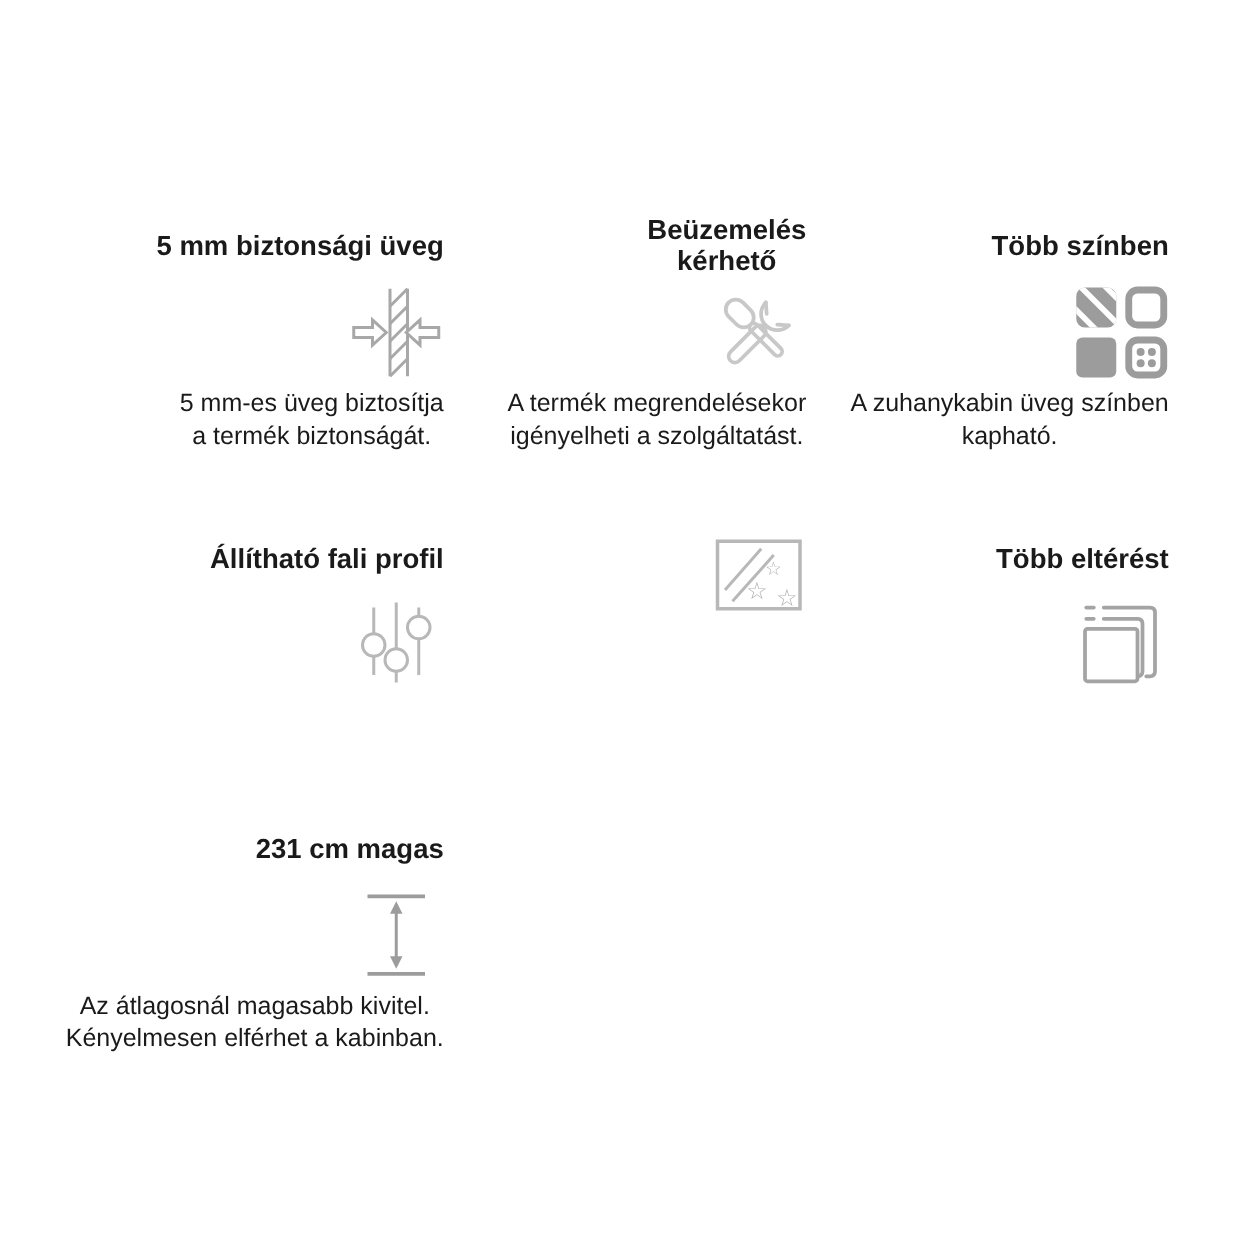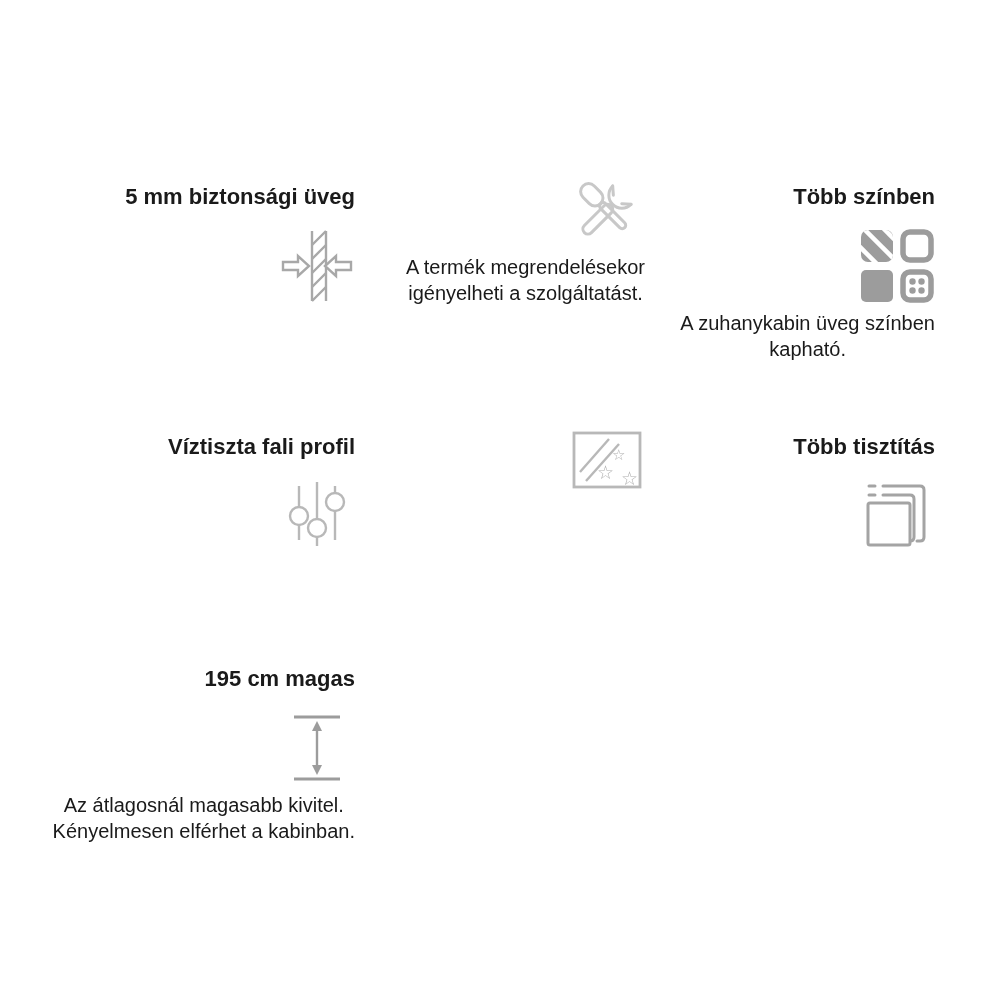--- a/index.html
+++ b/index.html
@@ -41,23 +41,27 @@
           <line x1="33" y1="17" x2="47" y2="3"></line>
           <line x1="33" y1="31" x2="47" y2="17"></line>
           <line x1="33" y1="45" x2="47" y2="31"></line>
           <line x1="33" y1="59" x2="47" y2="45"></line>
           <line x1="33" y1="73" x2="47" y2="59"></line>
           <polygon points="4,34 19,34 19,28 30,38 19,48 19,42 4,42" fill="#ffffff"></polygon>
           <polygon points="72,34 57,34 57,28 46,38 57,48 57,42 72,42" fill="#ffffff"></polygon>
         </g>
       </svg>
     </div>
+    <p class="feature-desc">5 mm-es üveg biztosítja
+a termék biztonságát.</p>
   </section>
 
   <section class="feature">
+    <h3 class="feature-title">Beüzemelés
+kérhető</h3>
     <div class="feature-icon">
       <svg width="76" height="76" viewBox="0 0 76 76" aria-hidden="true">
         <g stroke="#c8c8c8" stroke-width="3" fill="none" stroke-linecap="round" stroke-linejoin="round">
           <g transform="rotate(45 38 38)">
             <rect x="4" y="30" width="25" height="16" rx="8"></rect>
             <rect x="29" y="34.5" width="34" height="7" rx="3.5"></rect>
           </g>
           <g transform="rotate(-45 38 38)">
             <rect x="6" y="33" width="38" height="10" rx="5"></rect>
             <path d="M 59 25 A 13 13 0 1 0 59 51"></path>
@@ -94,21 +98,21 @@
         <circle cx="62.5" cy="53.5" r="3.2" fill="#9c9c9c"></circle>
         <circle cx="53.5" cy="62.5" r="3.2" fill="#9c9c9c"></circle>
         <circle cx="62.5" cy="62.5" r="3.2" fill="#9c9c9c"></circle>
       </svg>
     </div>
     <p class="feature-desc">A zuhanykabin üveg színben
 kapható.</p>
   </section>
 
   <section class="feature">
-    <h3 class="feature-title">Víztiszta fali profil</h3>
+    <h3 class="feature-title">Állítható fali profil</h3>
     <div class="feature-icon">
       <svg width="76" height="76" viewBox="0 0 76 76" aria-hidden="true">
         <g stroke="#b8b8b8" stroke-width="2.4" fill="none">
           <line x1="20" y1="8" x2="20" y2="62"></line>
           <line x1="38" y1="4" x2="38" y2="68"></line>
           <line x1="56" y1="8" x2="56" y2="62"></line>
           <circle cx="20" cy="38" r="9" fill="#ffffff"></circle>
           <circle cx="38" cy="50" r="9" fill="#ffffff"></circle>
           <circle cx="56" cy="24" r="9" fill="#ffffff"></circle>
         </g>
@@ -127,36 +131,36 @@
         <g fill="#b0b0b0" font-family="'DejaVu Sans',sans-serif">
           <text x="43" y="38" font-size="15">☆</text>
           <text x="28" y="57" font-size="19">☆</text>
           <text x="52" y="63" font-size="19">☆</text>
         </g>
       </svg>
     </div>
   </section>
 
   <section class="feature">
-    <h3 class="feature-title">Több tisztítás</h3>
+    <h3 class="feature-title">Több eltérést</h3>
     <div class="feature-icon">
       <svg width="76" height="76" viewBox="0 0 76 76" aria-hidden="true">
         <g stroke="#a4a4a4" stroke-width="3" fill="none" stroke-linecap="round">
           <path d="M 24 8 H 61 Q 65 8 65 12 V 59 Q 65 63 61 63 H 58"></path>
           <path d="M 10 8 h 6"></path>
           <path d="M 24 17 H 51 Q 55 17 55 21 V 59 Q 55 63 51 63 H 48"></path>
           <path d="M 10 17 h 6"></path>
           <rect x="9" y="25" width="42" height="42" rx="2" fill="#ffffff"></rect>
         </g>
       </svg>
     </div>
   </section>
 
   <section class="feature">
-    <h3 class="feature-title">195 cm magas</h3>
+    <h3 class="feature-title">231 cm magas</h3>
     <div class="feature-icon">
       <svg width="76" height="76" viewBox="0 0 76 76" aria-hidden="true">
         <g stroke="#9c9c9c" fill="none">
           <line x1="15" y1="7" x2="61" y2="7" stroke-width="3"></line>
           <line x1="15" y1="69" x2="61" y2="69" stroke-width="3"></line>
           <line x1="38" y1="18" x2="38" y2="58" stroke-width="2.4"></line>
         </g>
         <polygon points="38,11 33,21 43,21" fill="#9c9c9c"></polygon>
         <polygon points="38,65 33,55 43,55" fill="#9c9c9c"></polygon>
       </svg>

